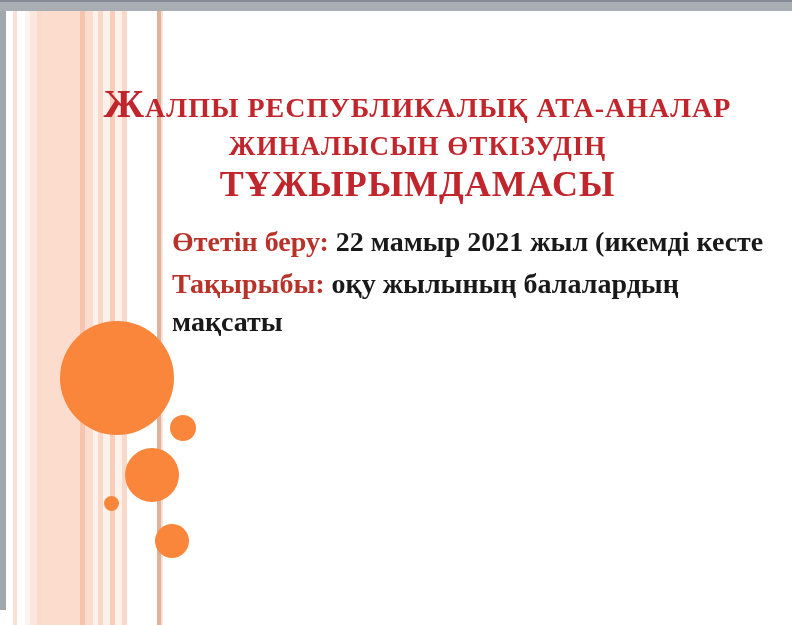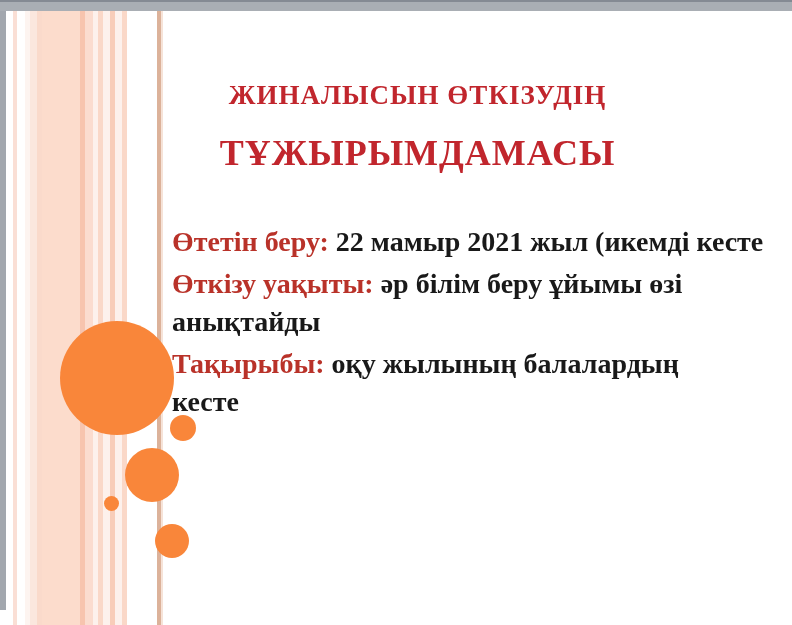--- a/index.html
+++ b/index.html
@@ -51,21 +51,21 @@
   .c5{left:155px;top:524px;width:34px;height:34px;}
   
   .title{
     position:absolute;left:45px;top:80px;width:745px;
     text-align:center;z-index:3;font-weight:bold;
     color:var(--title-red,#c1262d);
   }
   .t1{font-size:28px;line-height:46px;letter-spacing:1px;}
   .t1 .initial{font-size:41px;}
   .t2{font-size:27px;line-height:30px;letter-spacing:1px;}
-  .t3{font-size:36px;line-height:38px;margin-top:24px;letter-spacing:1px;}
+  .t3{font-size:36px;line-height:38px;margin-top:4px;letter-spacing:1px;}
   
   .body-text{
     position:absolute;left:172px;top:223px;width:615px;z-index:3;
     font-weight:bold;font-size:28px;
   }
   .para{margin:0 0 4px 0;}
   .bline{line-height:38px;white-space:nowrap;}
   .lead{color:var(--lead-red,#b93229);}
   .btxt{color:var(--text-black,#191919);}
 </style>
@@ -76,29 +76,26 @@
 <div class="left-bar"></div>
 <div class="stripes"></div>
 
 <div class="circle c1"></div>
 <div class="circle c2"></div>
 <div class="circle c3"></div>
 <div class="circle c4"></div>
 <div class="circle c5"></div>
 
 <div class="title">
+  <div class="t1"><span class="initial">Ж</span><span>АЛПЫ РЕСПУБЛИКАЛЫҚ АТА-АНАЛАР</span></div>
   <div class="t2">ЖИНАЛЫСЫН ӨТКІЗУДІҢ</div>
   <div class="t3">ТҰЖЫРЫМДАМАСЫ</div>
 </div>
 
 <div class="body-text">
     <div class="para">
       <div class="bline"><span class="lead">Өтетін беру: </span><span class="btxt">22 мамыр 2021 жыл (икемді кесте</span></div>
     </div>
     <div class="para">
-      <div class="bline"><span class="lead">Өткізу уақыты: </span><span class="btxt">әр білім беру ұйымы өзі</span></div>
-      <div class="bline"><span class="btxt">анықтайды</span></div>
-    </div>
-    <div class="para">
       <div class="bline"><span class="lead">Тақырыбы: </span><span class="btxt">оқу жылының балалардың</span></div>
-      <div class="bline"><span class="btxt">кесте</span></div>
+      <div class="bline"><span class="btxt">мақсаты</span></div>
     </div>
   </div>
 
 </body></html>

